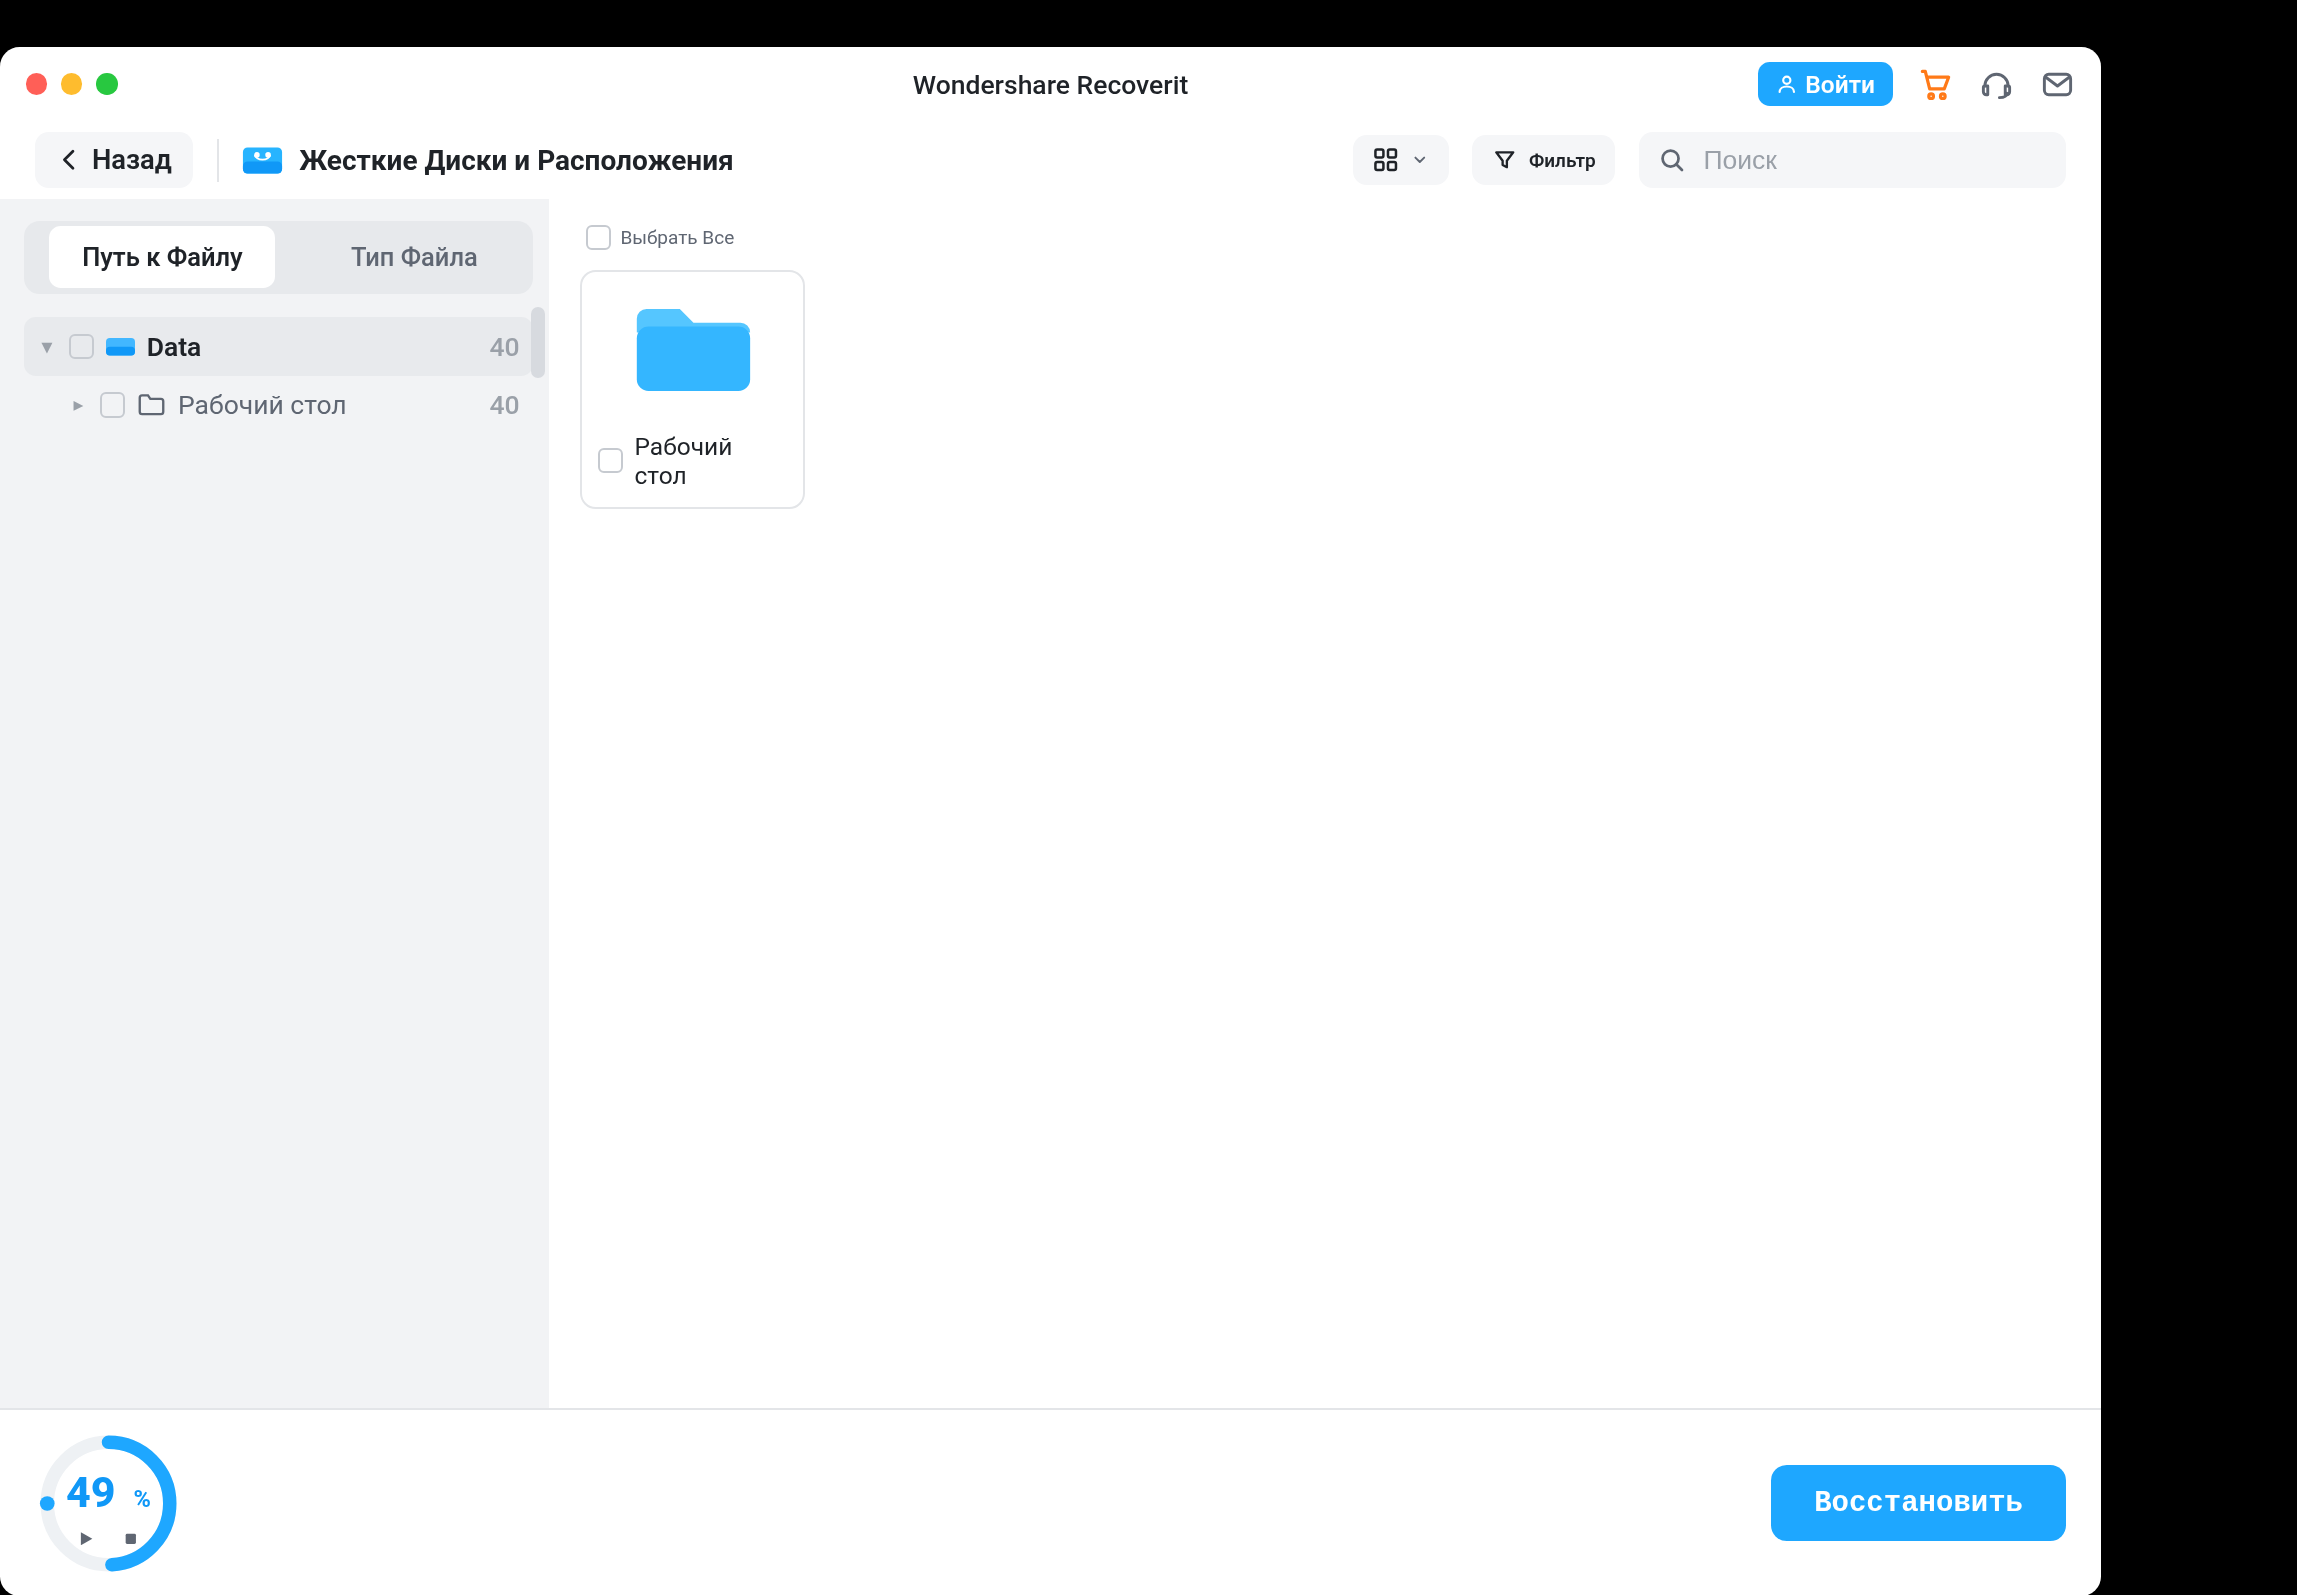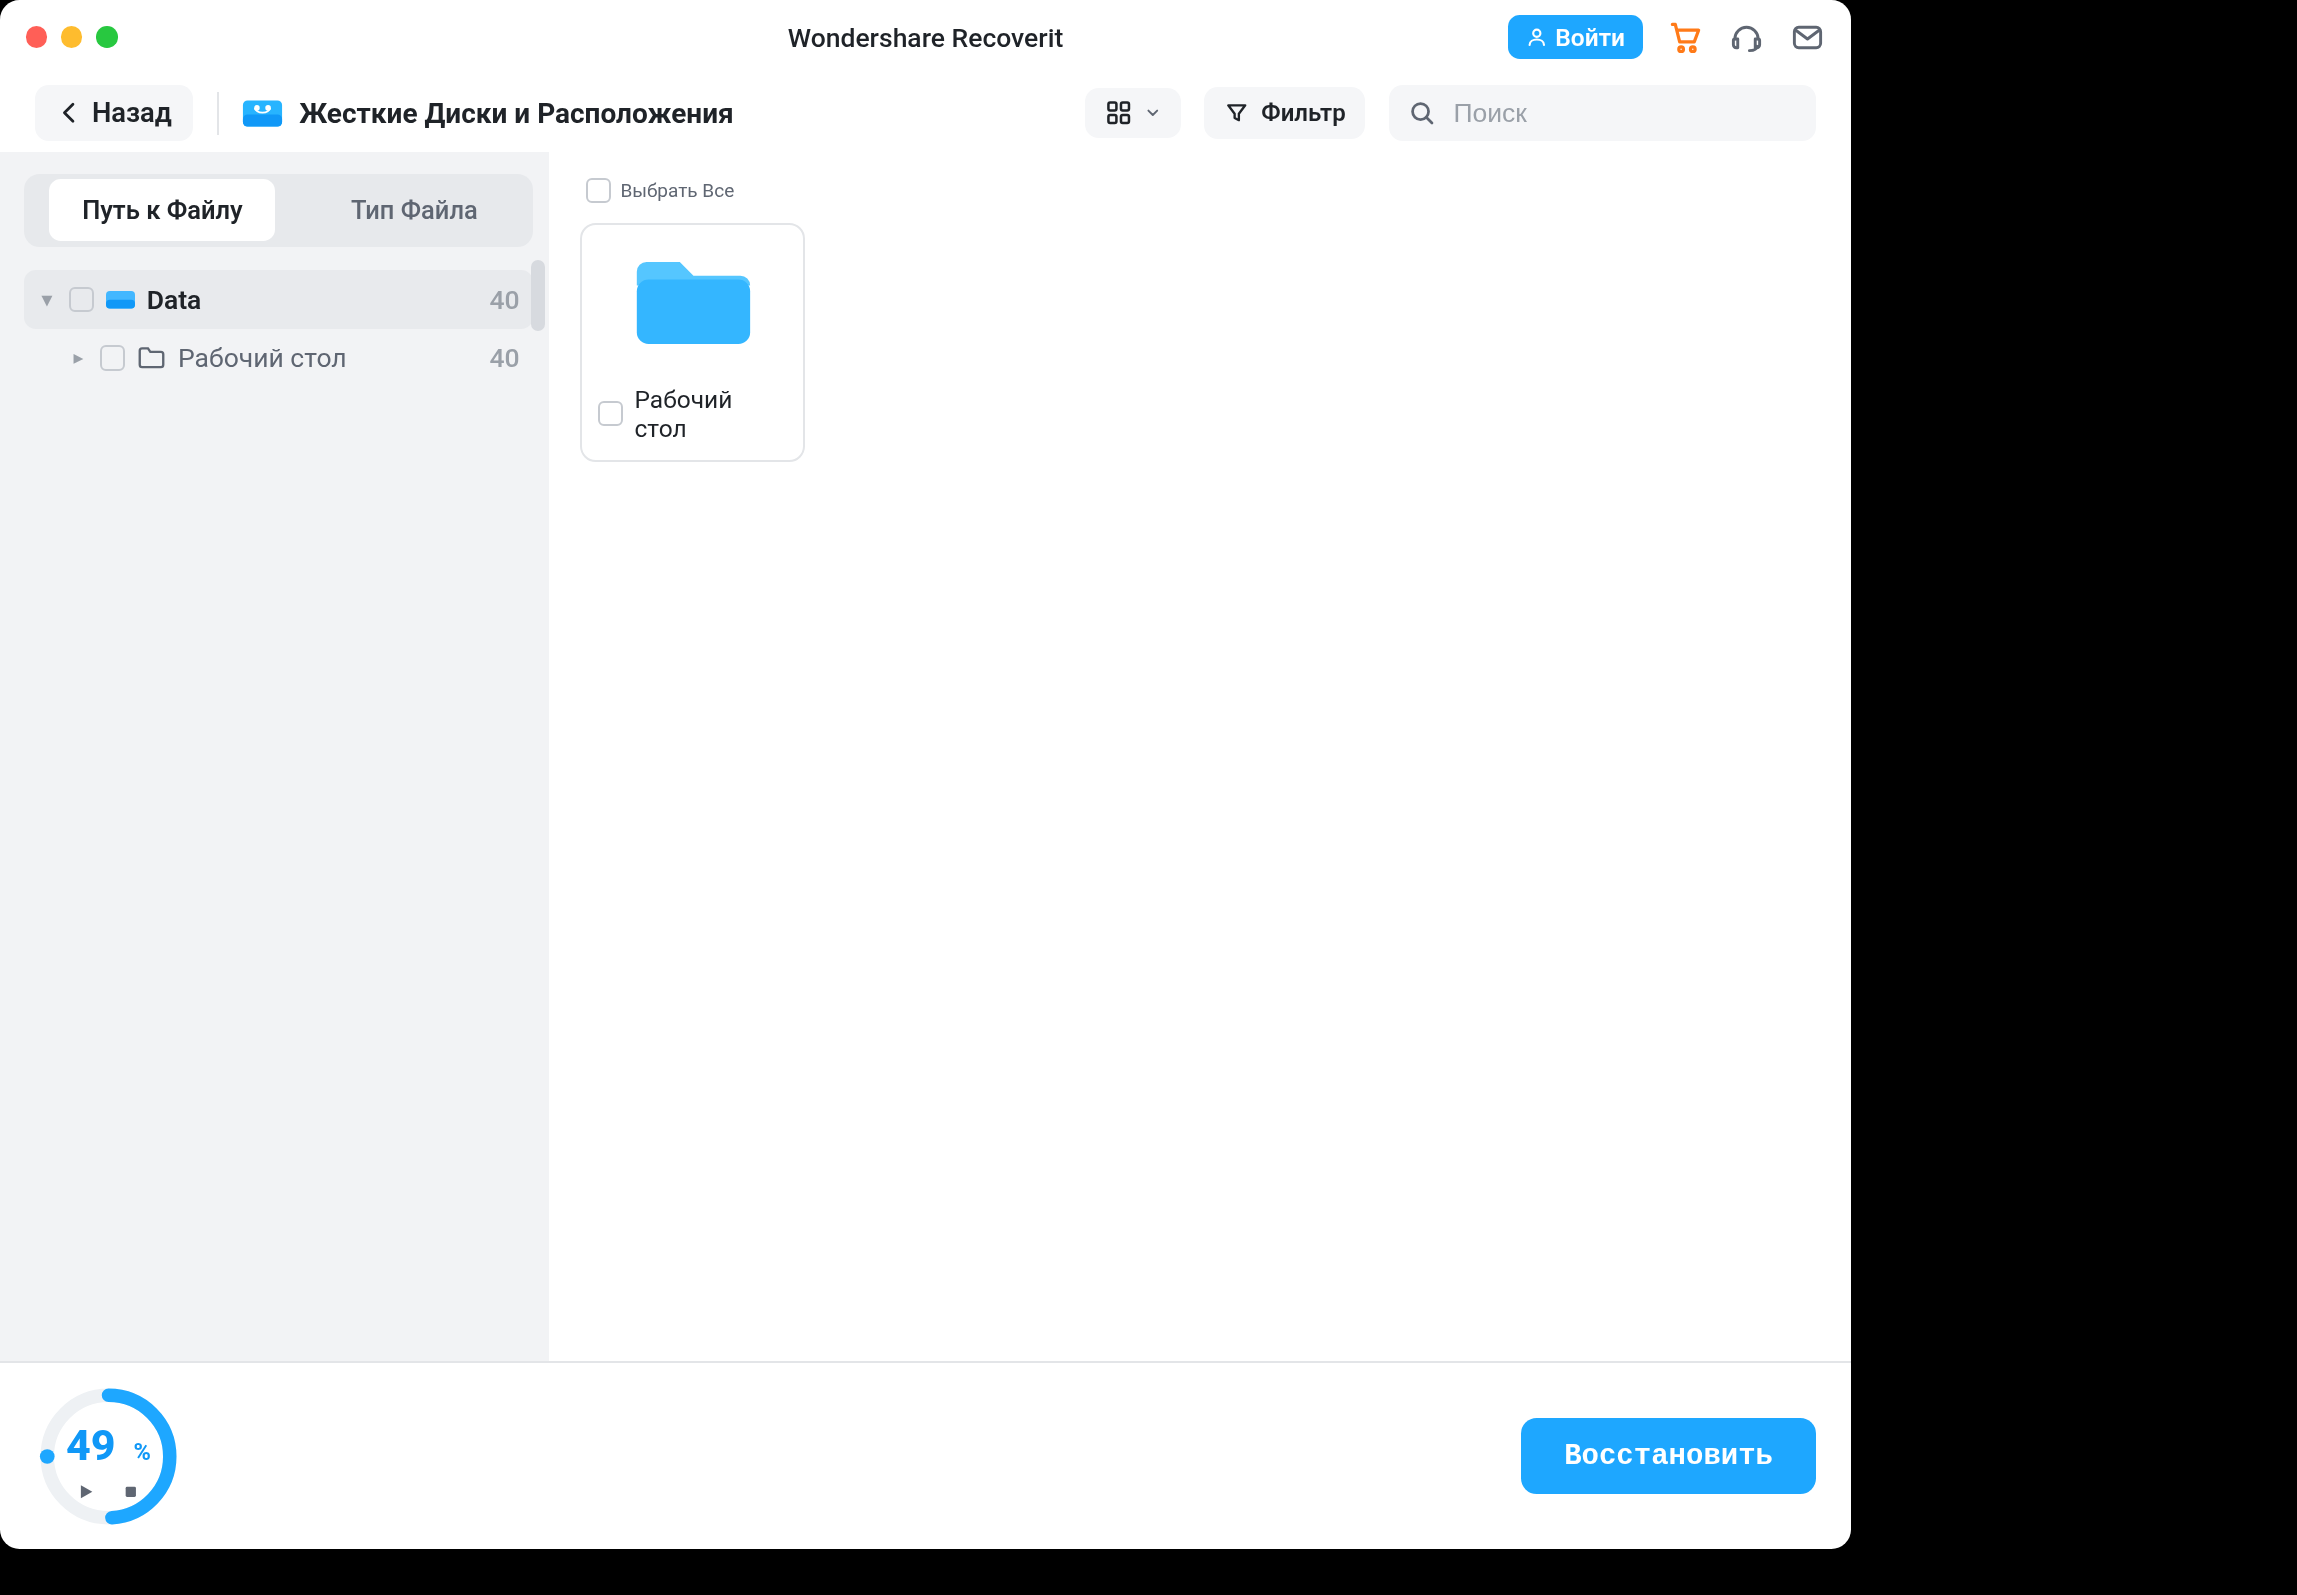--- a/index.html
+++ b/index.html
@@ -14,42 +14,42 @@
     --text-light: #9aa0a8;
     --blue: #1ea7ff;
     --blue-dark: #1098f7;
     --orange: #ff7a18;
     --red: #ff5a4a;
     --green: #2fc84b;
     --yellow: #ffb900;
   }
   * { box-sizing: border-box; }
   html,body { margin:0; padding:0; height:100%; background:var(--bg-black); font-family:-apple-system,BlinkMacSystemFont,"Segoe UI",Roboto,Helvetica,Arial,sans-serif; color:var(--text); }
-  .viewport { width:1851px; height:1596px; background:var(--bg-black); display:flex; align-items:flex-start; justify-content:center; transform-origin: top left; }
+  .viewport { width:2101px; height:1596px; background:var(--bg-black); display:flex; align-items:flex-end; justify-content:center; transform-origin: top left; }
   .window { width:2250px; height:1549px; background:var(--bg-app); border-radius:19.6px; display:flex; flex-direction:column; overflow:hidden; box-shadow:0 5.9px 29px rgba(0,0,0,.45); }
   
   .titlebar { height:74px; display:flex; align-items:center; padding:0 25.5px; position:relative; }
   .traffic-lights { display:flex; gap:13.7px; }
   .dot { width:21.6px; height:21.6px; border-radius:50%; }
   .dot.red    { background:#ff5f57; }
   .dot.yellow { background:#febc2e; }
   .dot.green  { background:#28c840; }
   .titlebar .title { position:absolute; left:0; right:0; text-align:center; font-size:26.5px; font-weight:500; color:var(--text); pointer-events:none; }
   .titlebar .right { margin-left:auto; display:flex; align-items:center; gap:24px; }
   .login-btn { display:flex; align-items:center; gap:7.8px; background:var(--blue); color:#fff; font-size:24.5px; font-weight:600; border-radius:11.8px; padding:7.8px 17.6px; cursor:pointer; }
   .icon-btn-top { width:37px; height:37px; display:flex; align-items:center; justify-content:center; cursor:pointer; }
 
   
   .toolbar { height:78px; padding:0 35px; display:flex; align-items:center; gap:23.5px; }
   .back-btn { display:flex; align-items:center; gap:9.8px; background:var(--bg-soft); border-radius:13.7px; padding:11.8px 21.6px; cursor:pointer; font-size:27.4px; font-weight:600; }
   .divider-v { width:2px; height:43px; background:var(--border-soft); }
   .location-label { display:flex; align-items:center; gap:15.7px; font-size:28px; font-weight:700; }
   .drive-icon { width:41px; height:35px; display:inline-flex; align-items:center; justify-content:center; }
   .toolbar-spacer { flex:1; }
-  .pill { background:var(--bg-soft); border-radius:13.7px; padding:11.8px 19.6px; display:flex; align-items:center; gap:11.8px; cursor:pointer; font-size:24px; font-weight:600; }
+  .pill { background:var(--bg-soft); border-radius:13.7px; padding:11.8px 19.6px; display:flex; align-items:center; gap:11.8px; cursor:pointer; font-size:19px; font-weight:600; }
   .search-box { background:var(--bg-soft); border-radius:13.7px; padding:11.8px 19.6px; display:flex; align-items:center; gap:15.7px; min-width:421px; }
   .search-box input { border:none; outline:none; background:transparent; font-size:26.5px; color:var(--text); width:100%; }
   .search-box input::placeholder { color:var(--text-light); }
 
   
   .body { flex:1; display:flex; min-height:0; }
   .sidebar { width:549px; background:var(--bg-sidebar); display:flex; flex-direction:column; padding:21.6px 15.7px 21.6px 23.5px; gap:17.6px; position:relative; }
   .segmented { background:#e7e9ec; border-radius:15.7px; padding:5.9px; display:flex; gap:5.9px; }
   .seg-btn { flex:1; text-align:center; font-size:25.5px; font-weight:500; color:var(--text-mid); padding:15.7px 9.8px; border-radius:11.8px; cursor:pointer;margin-left:20px; }
   .seg-btn.active { background:#fff; color:var(--text); font-weight:600; }

